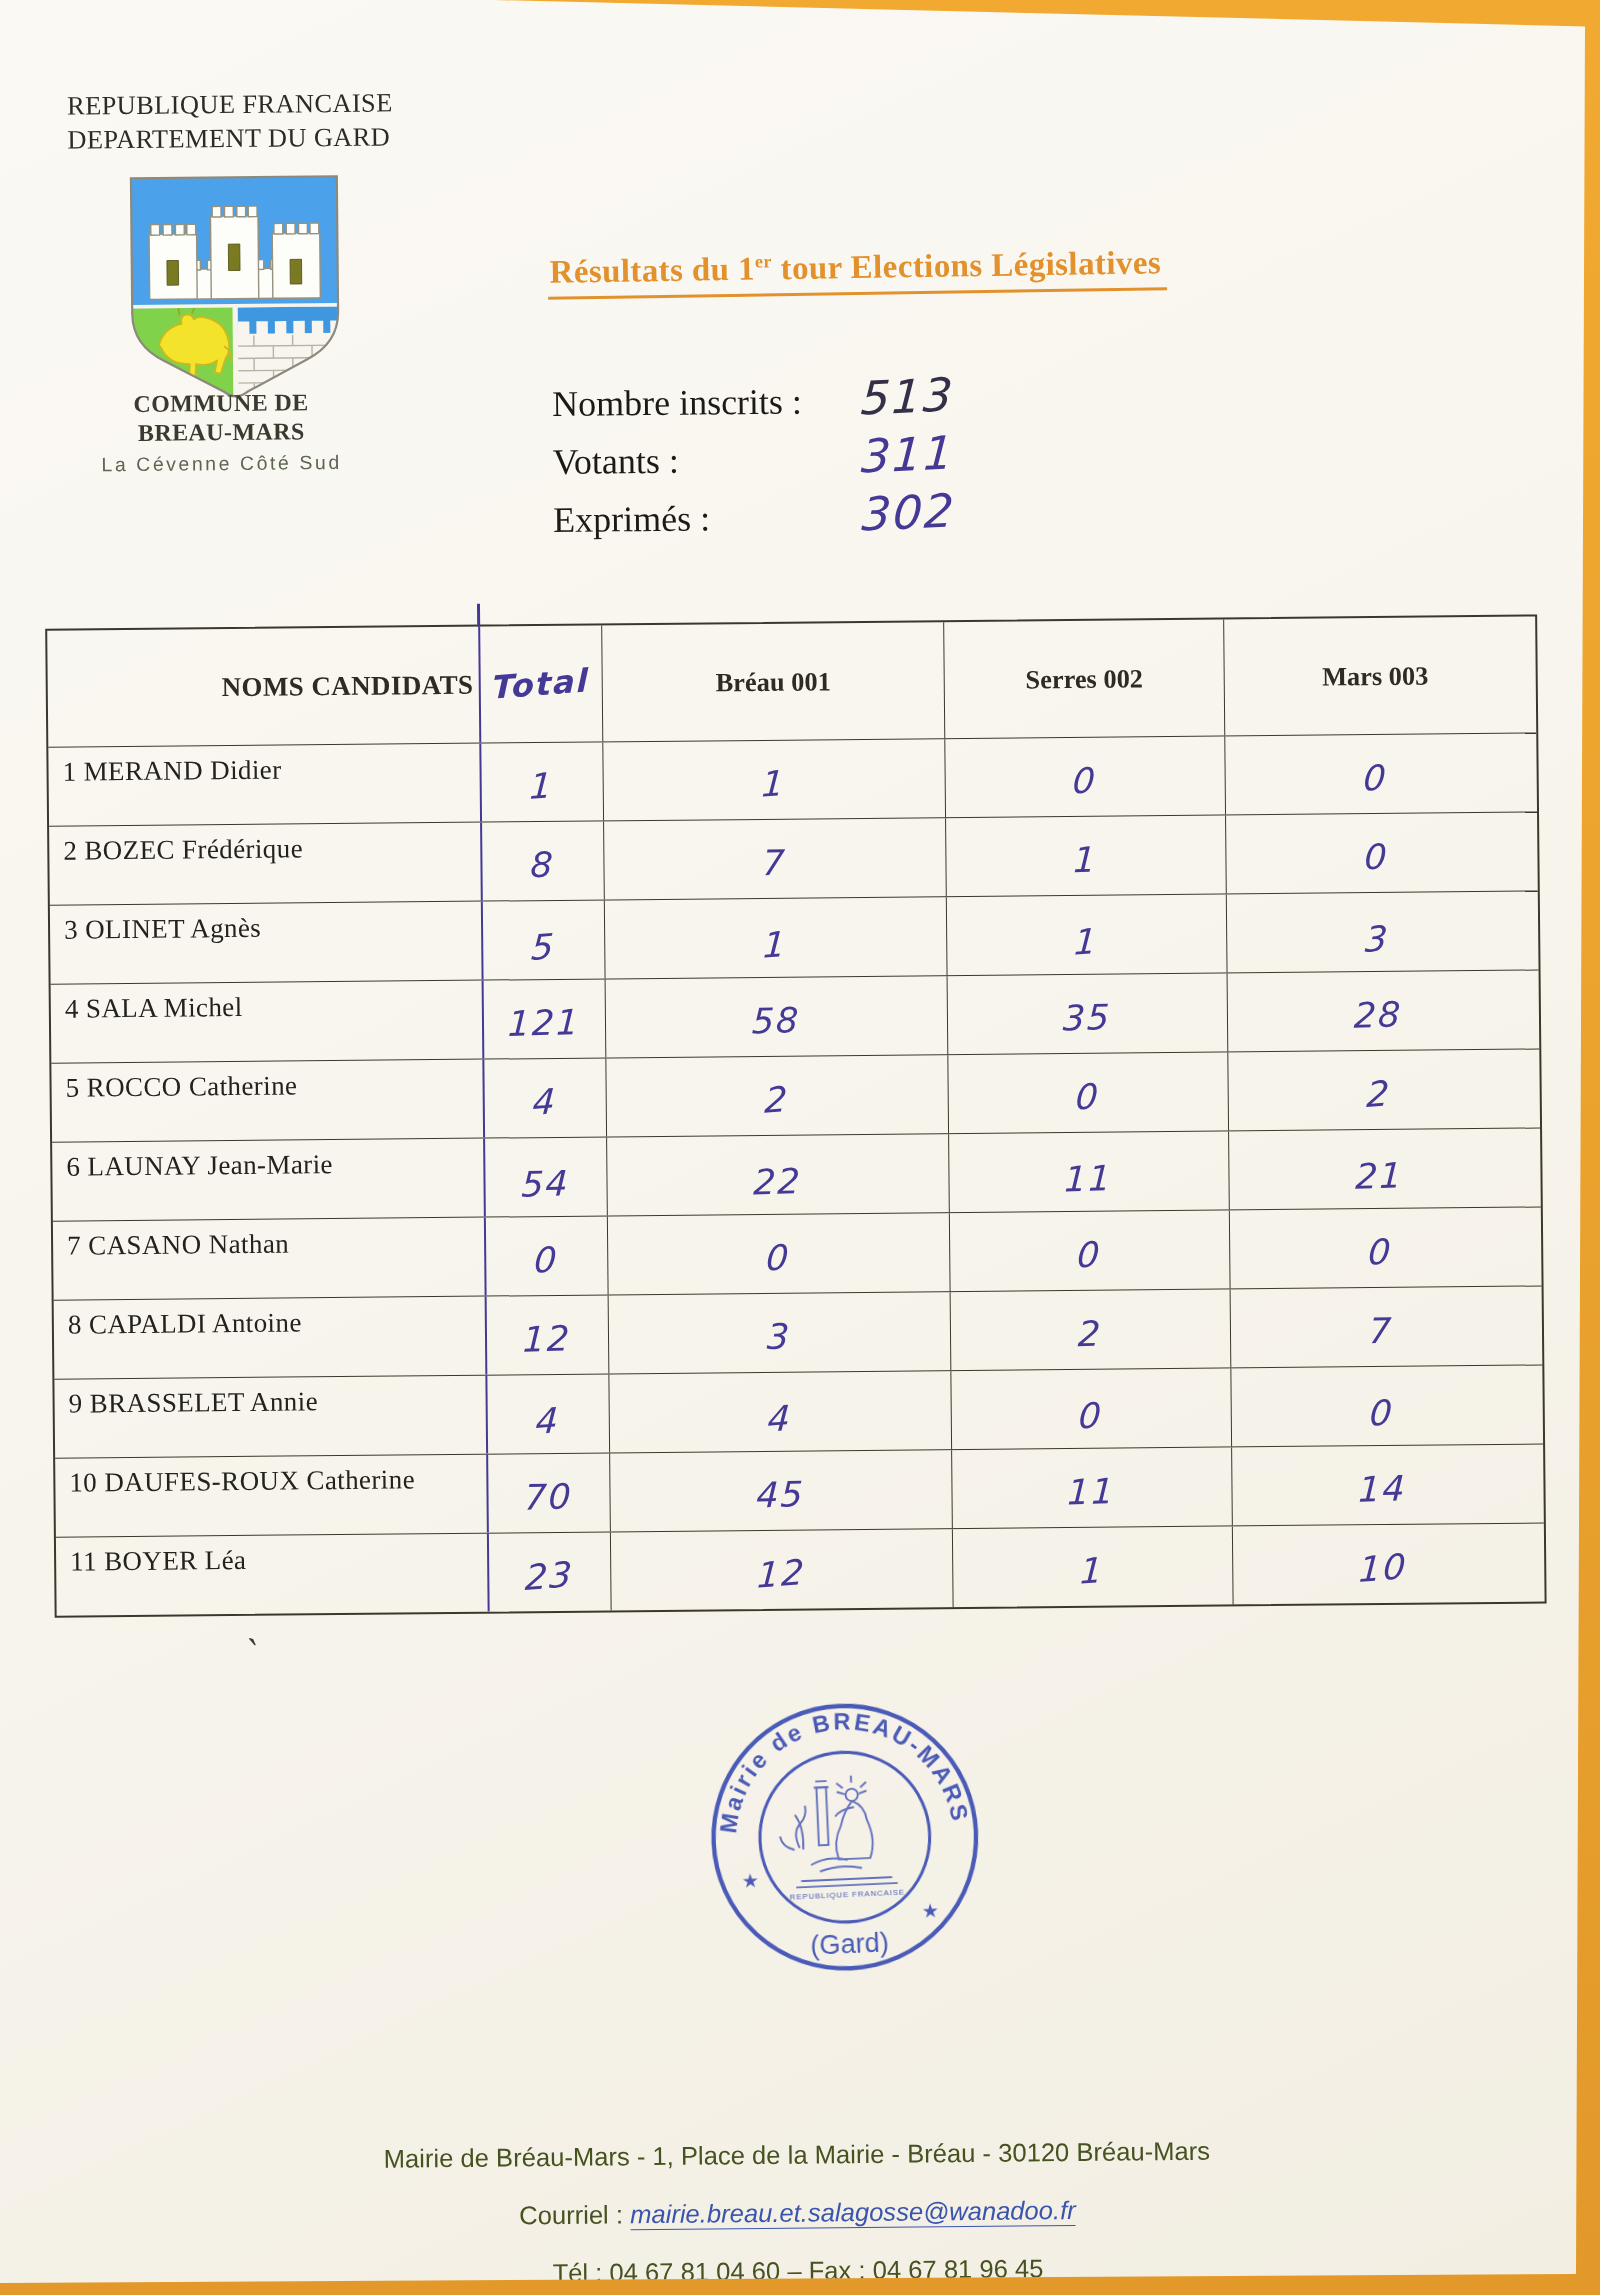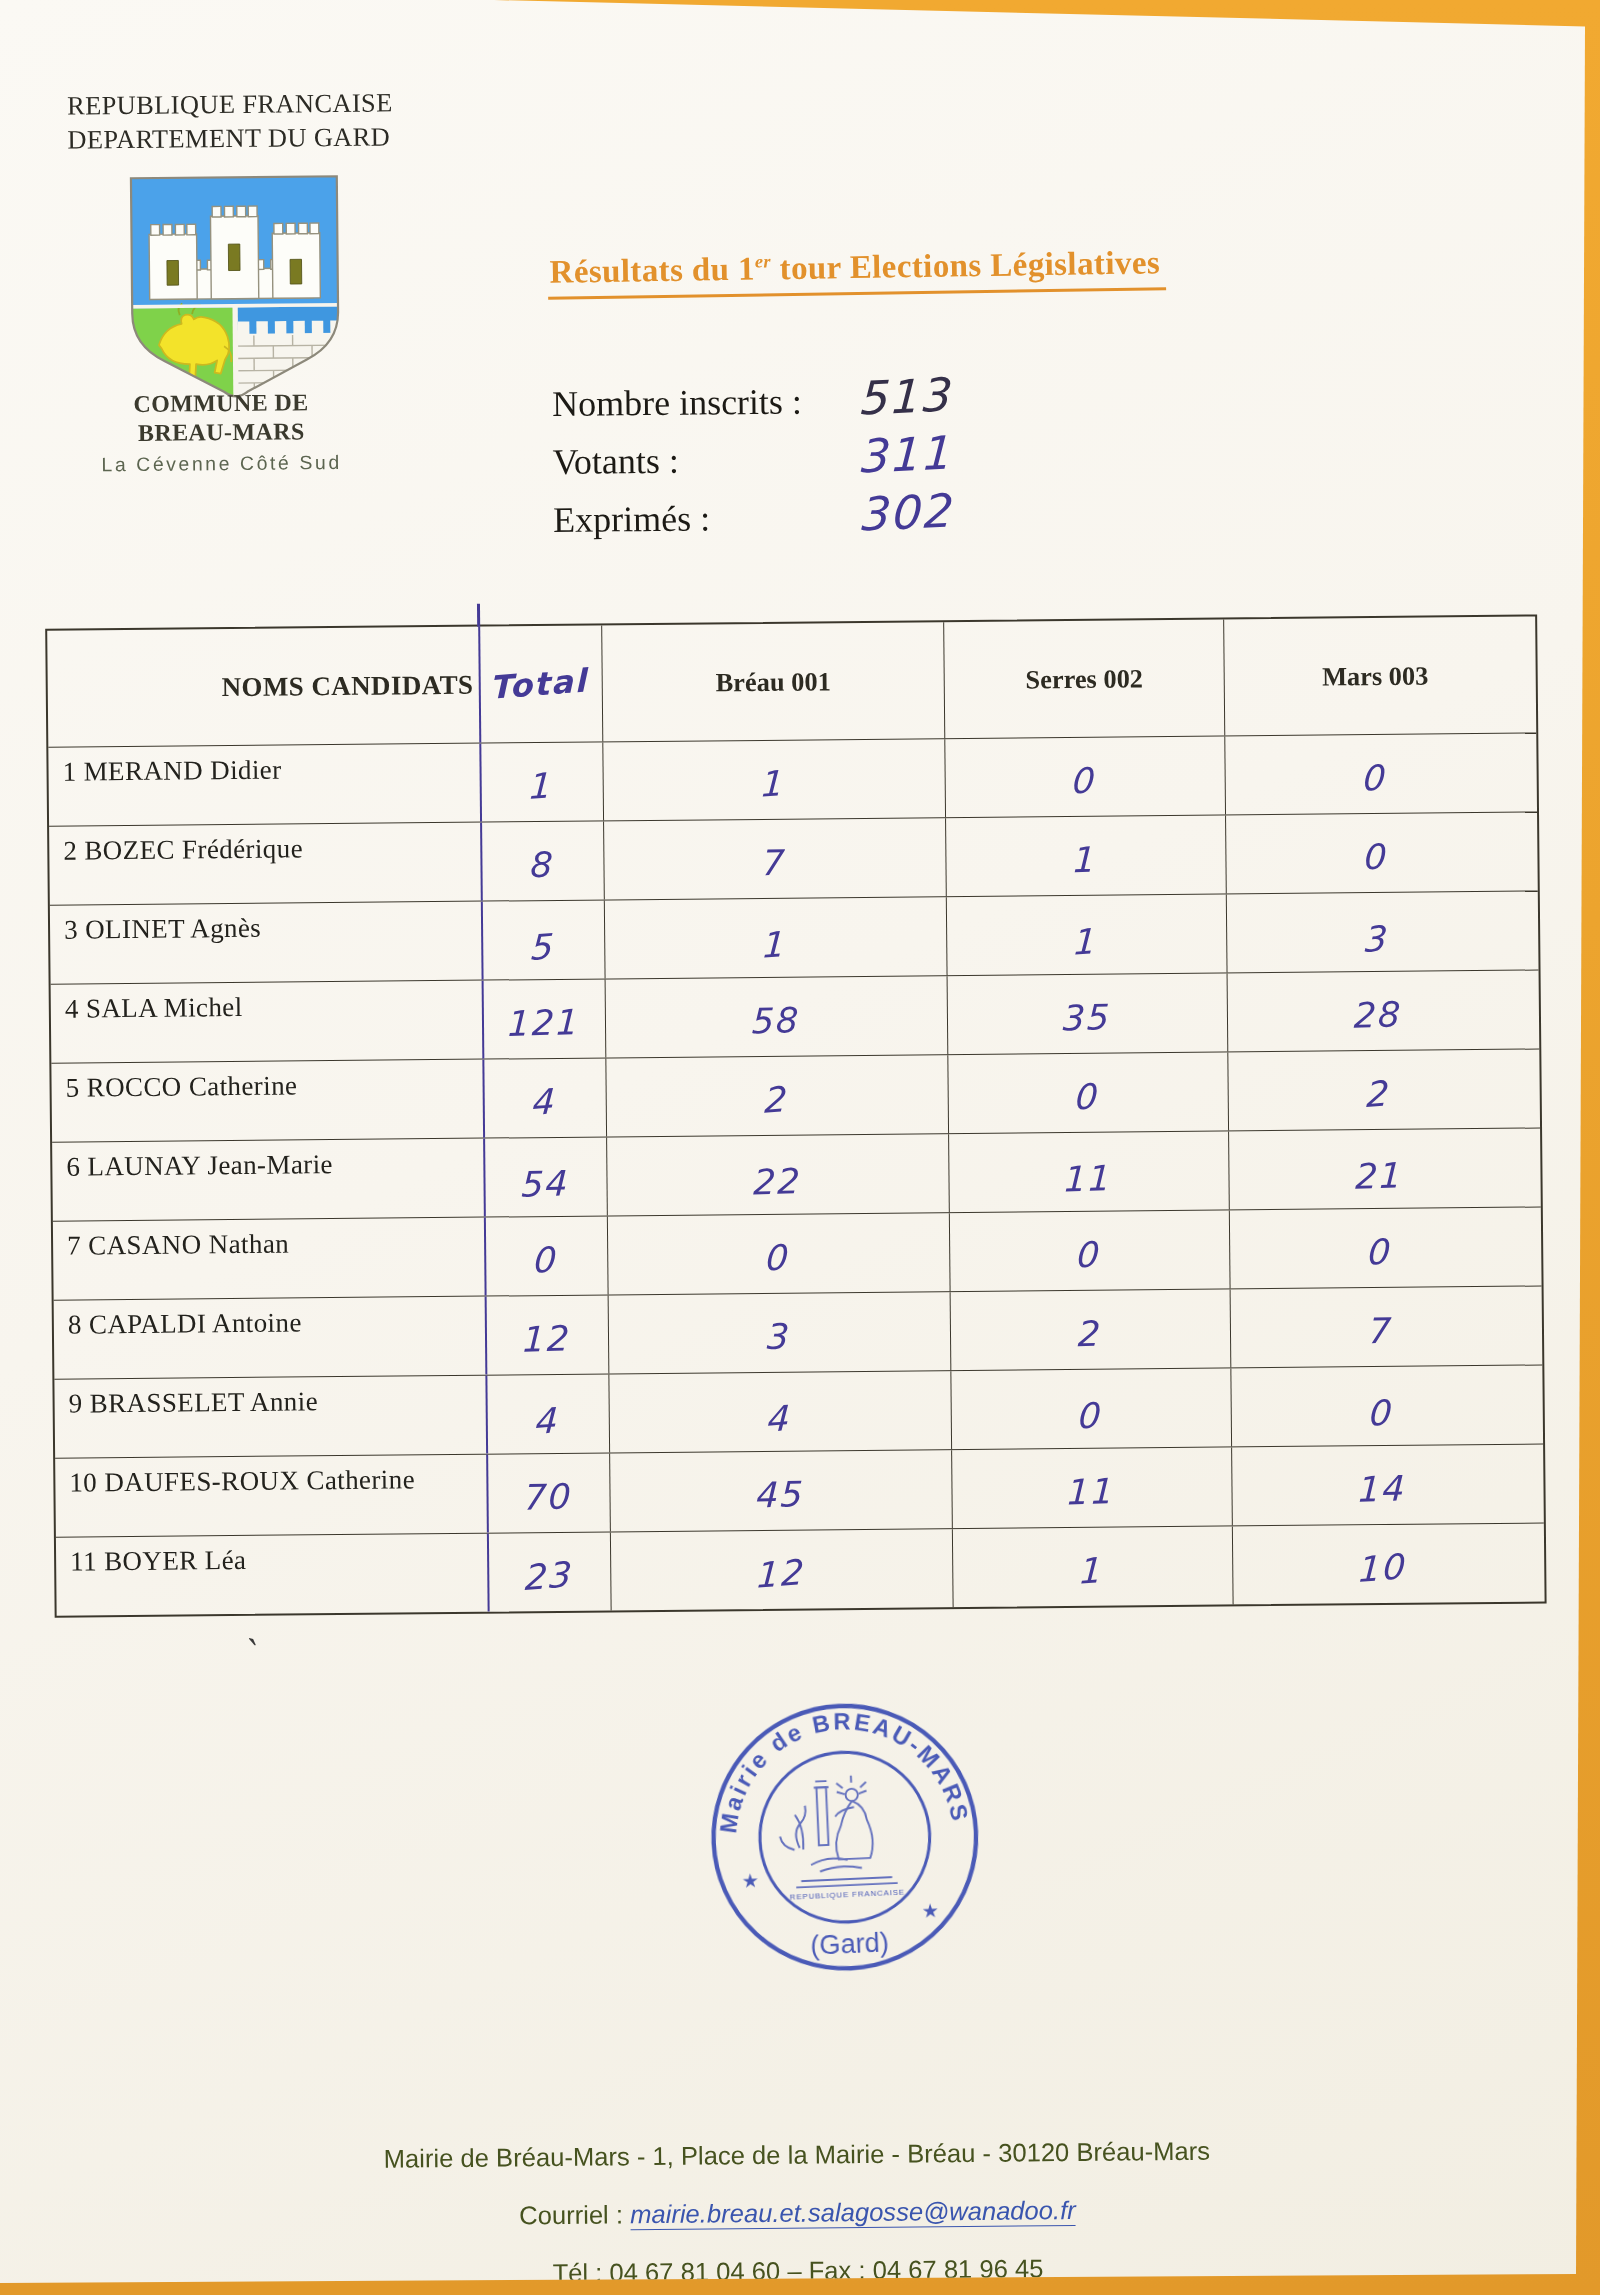--- a/index.html
+++ b/index.html
@@ -17,21 +17,21 @@
   .arms{position:absolute;left:134px;top:173px;width:220px;height:234px;}
   .commune{position:absolute;left:97px;top:390px;width:264px;text-align:center;}
   .commune .cline{font-weight:bold;font-size:24px;line-height:29px;color:#3b3a2e;letter-spacing:0.4px;}
   .tagline{margin-top:5.3px;font-family:"Liberation Sans",sans-serif;font-size:19.4px;
            color:#5c6550;letter-spacing:2.6px;}
 
   
   .doc-title{position:absolute;left:557px;top:256px;color:#e2912c;font-weight:bold;
              font-size:33px;letter-spacing:0.4px;border-bottom:3.1px solid #e2912c;
              padding:0 5.3px 6.2px 1.8px;transform:rotate(-0.35deg);}
-  .doc-title sup{font-size:0.55em;font-style:italic;}
+  .doc-title sup{font-size:0.55em;}
 
   
   .ink{font-family:"DejaVu Sans",sans-serif;font-style:italic;color:#443a96;
        letter-spacing:1.8px;display:inline-block;transform:skewX(-6deg) rotate(-2deg);}
   .ink-dark{color:#353049;}
 
   
   .stats{position:absolute;left:560px;top:377px;}
   .stat-row{display:flex;align-items:baseline;height:58px;}
   .stat-label{font-size:36px;color:#1c1a15;width:309px;flex:0 0 309px;}

